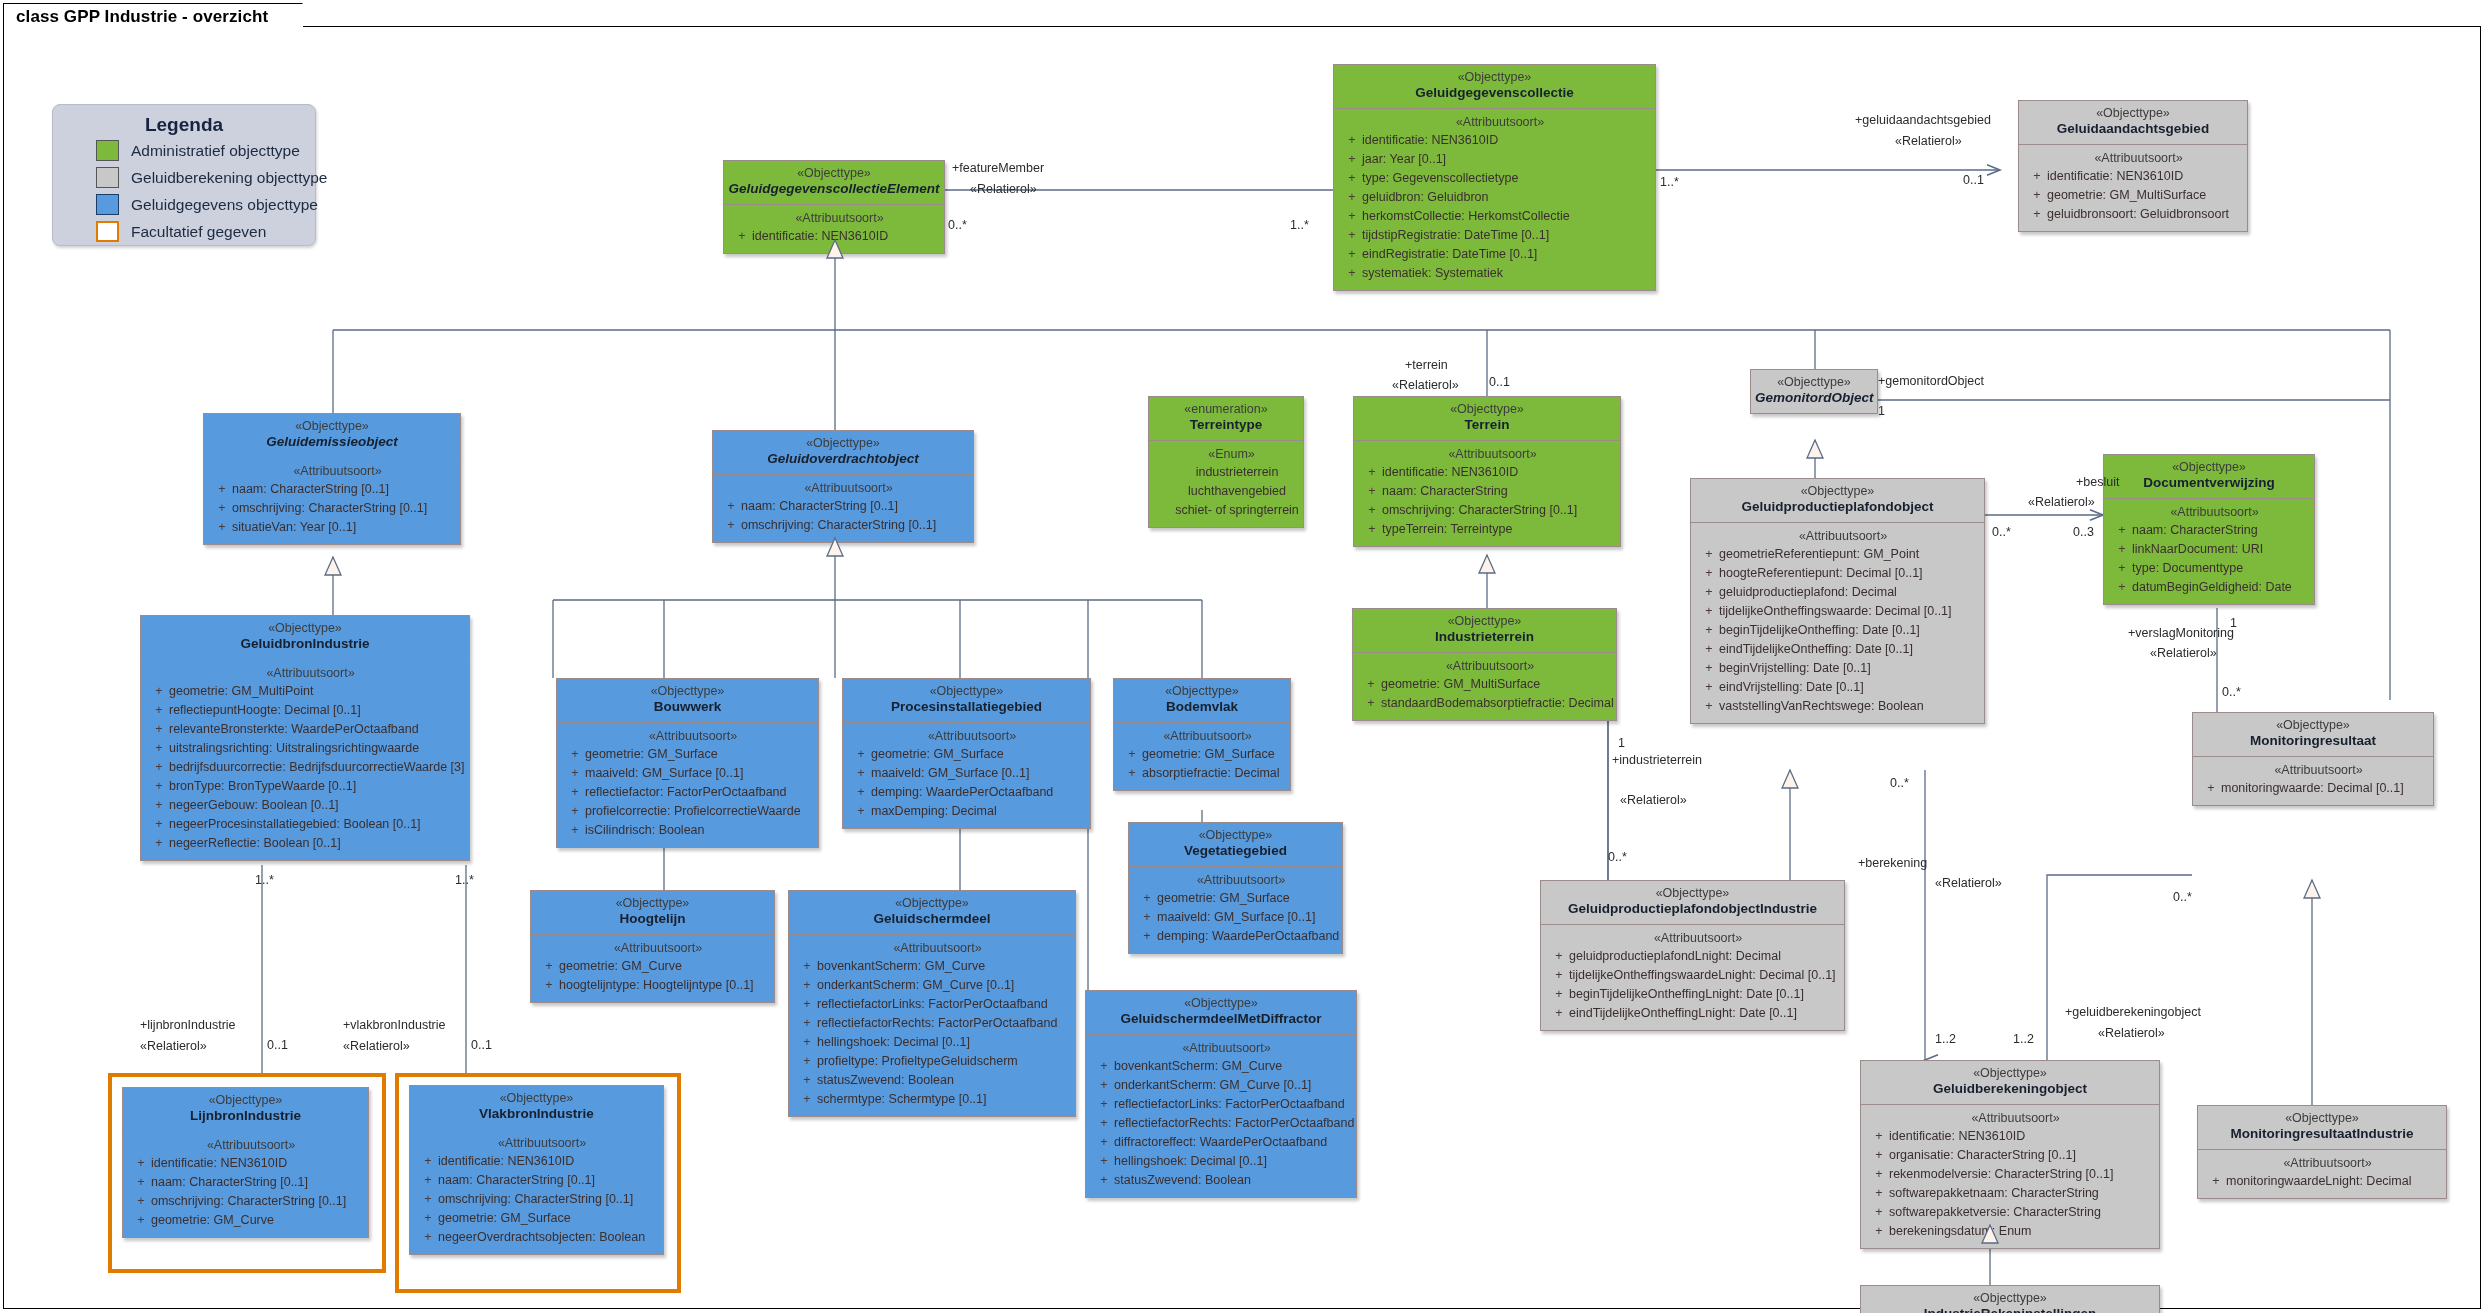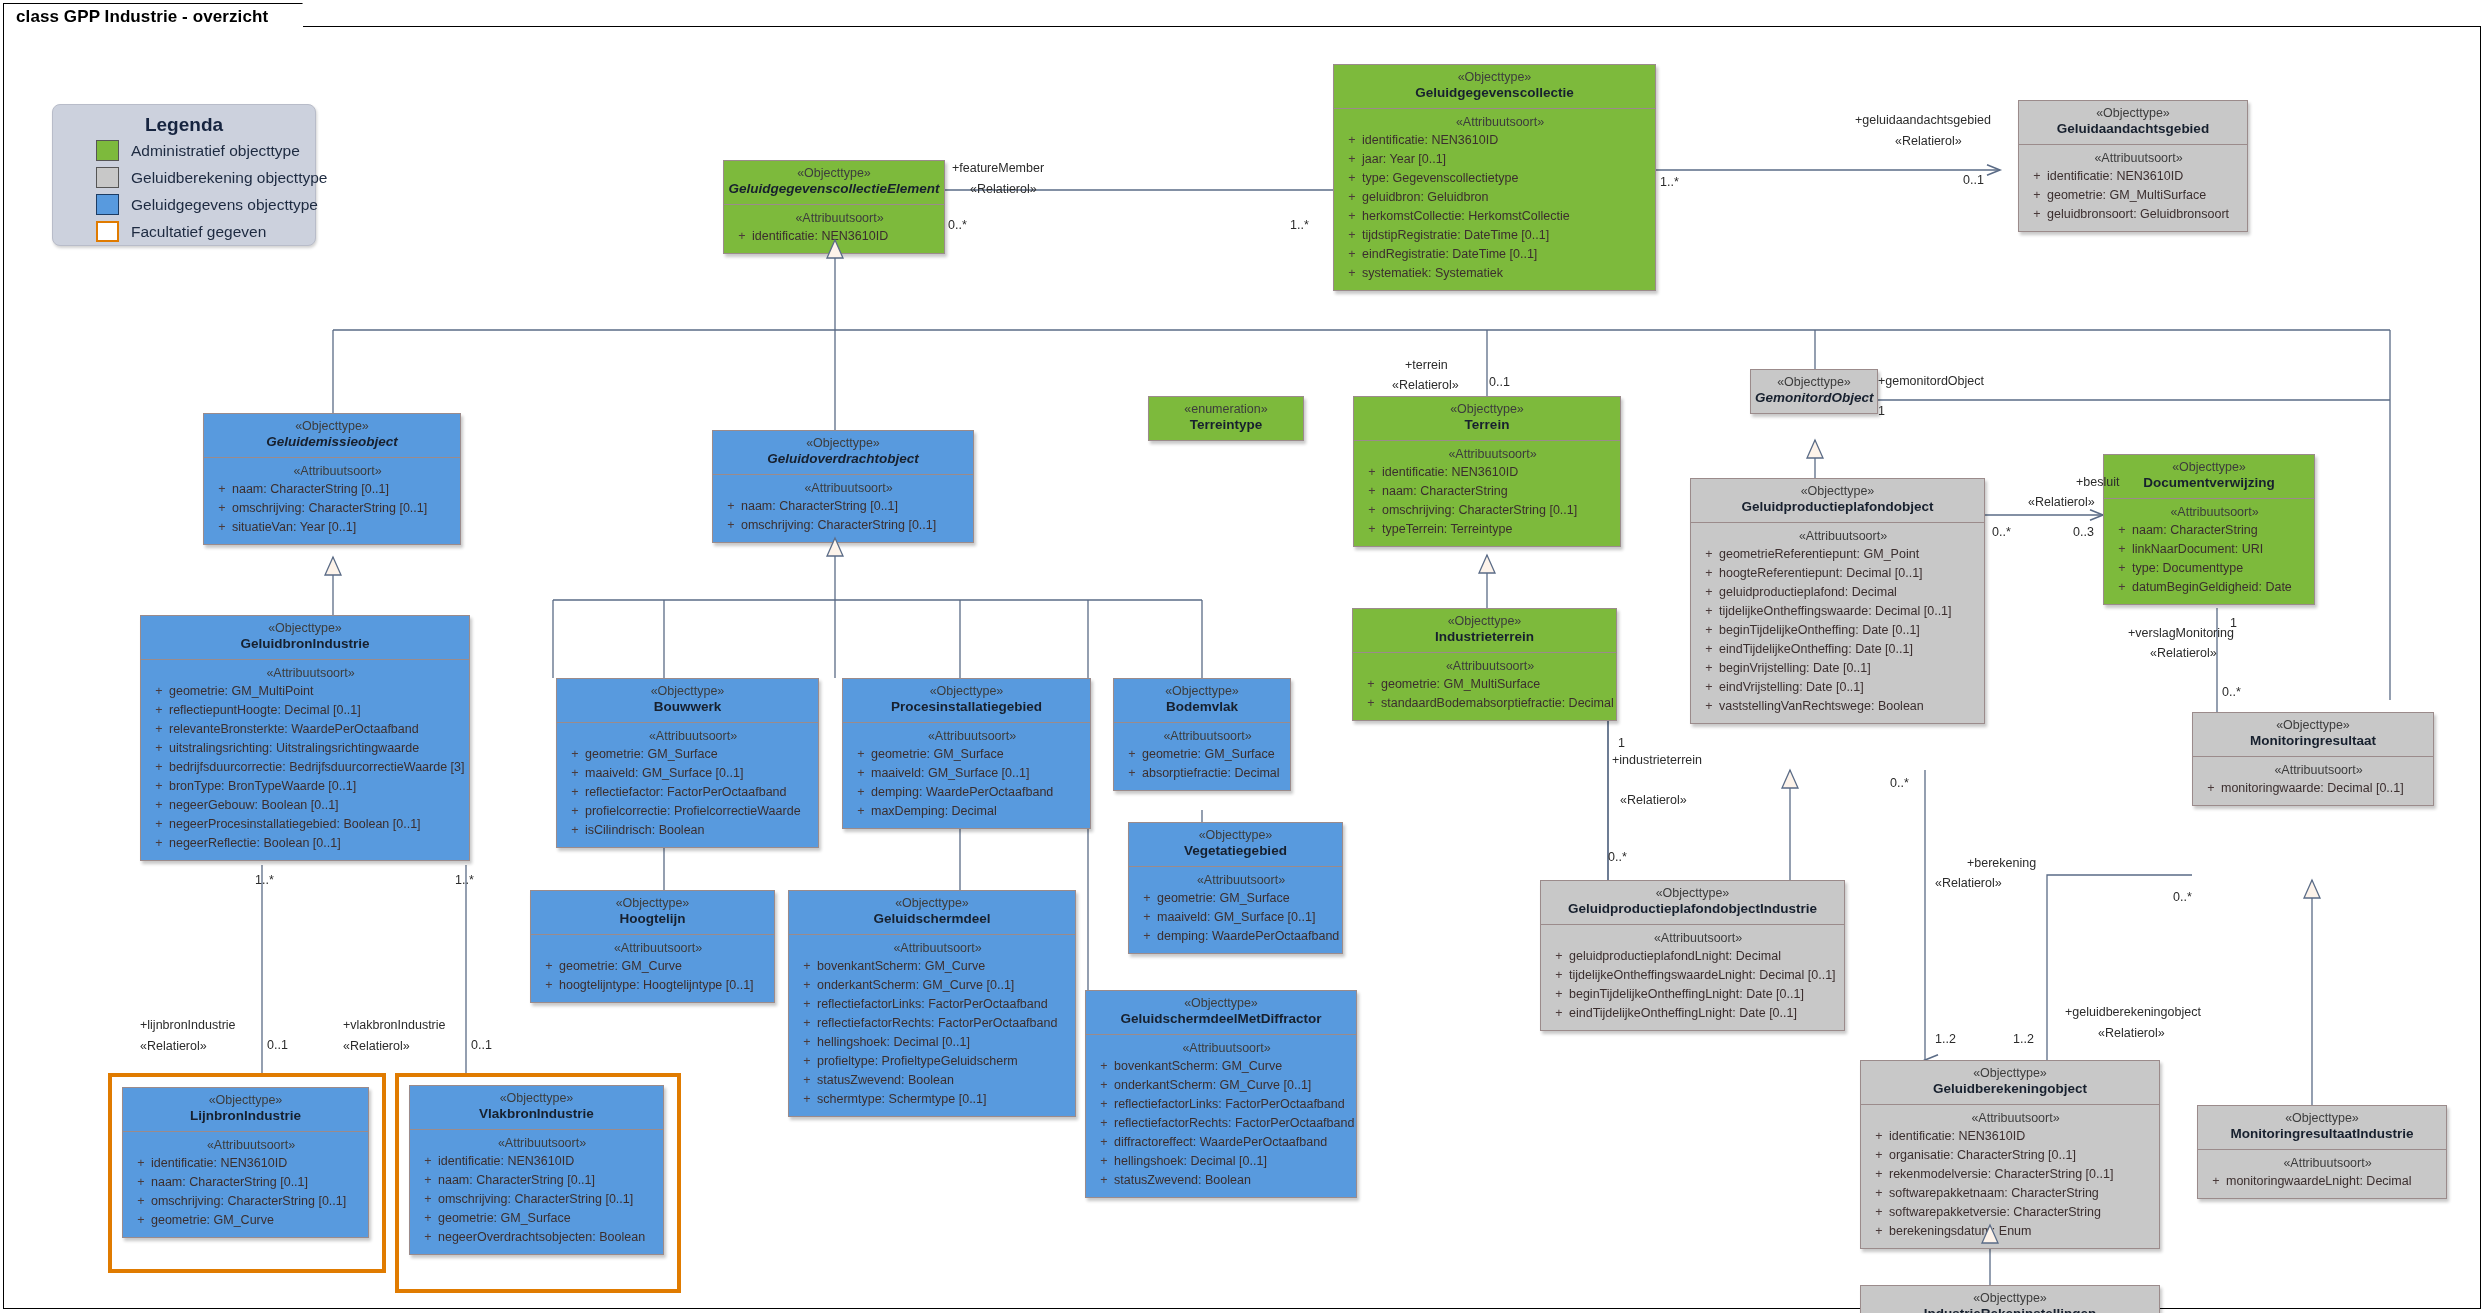--- a/index.html
+++ b/index.html
@@ -568,20 +568,26 @@
           <span>statusZwevend: Boolean</span>
         </div>
     </div>
   </div>
 
   <div class="cls green" style="left:1148px;top:396px;width:156px;">
     <div class="hdr">
       <span class="stereo">«enumeration»</span>
       <span class="cname">Terreintype</span>
     </div>
+    <div class="body">
+      <div class="attrhdr">«Enum»</div>
+      <div class="enumitem">industrieterrein</div>
+      <div class="enumitem">luchthavengebied</div>
+      <div class="enumitem">schiet- of springterrein</div>
+    </div>
   </div>
 
   <div class="cls green" style="left:1353px;top:396px;width:268px;">
     <div class="hdr">
       <span class="stereo">«Objecttype»</span>
       <span class="cname">Terrein</span>
     </div>
     <div class="body">
       <div class="attrhdr">«Attribuutsoort»</div>
       <div class="attr">
@@ -866,21 +872,21 @@
 
   <div class="lbl" style="left:1612px;top:752px;">
     <span>+industrieterrein</span>
   </div>
   <div class="lbl" style="left:1620px;top:792px;">
     <span>«Relatierol»</span>
   </div>
   <div class="mult" style="left:1618px;top:736px;">1</div>
   <div class="mult" style="left:1608px;top:850px;">0..*</div>
 
-  <div class="lbl" style="left:1967px;top:855px;">
+  <div class="lbl" style="left:1858px;top:855px;">
     <span>+berekening</span>
   </div>
   <div class="lbl" style="left:1935px;top:875px;">
     <span>«Relatierol»</span>
   </div>
   <div class="mult" style="left:1890px;top:776px;">0..*</div>
   <div class="mult" style="left:1935px;top:1032px;">1..2</div>
 
   <div class="lbl" style="left:2065px;top:1004px;">
     <span>+geluidberekeningobject</span>

